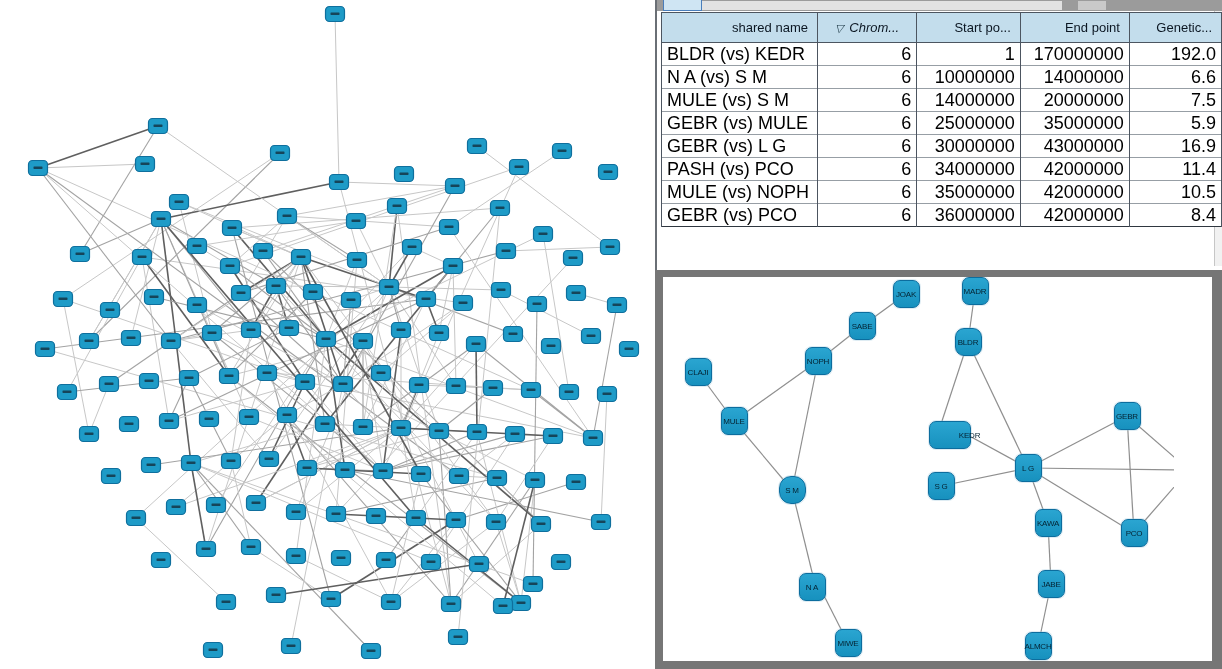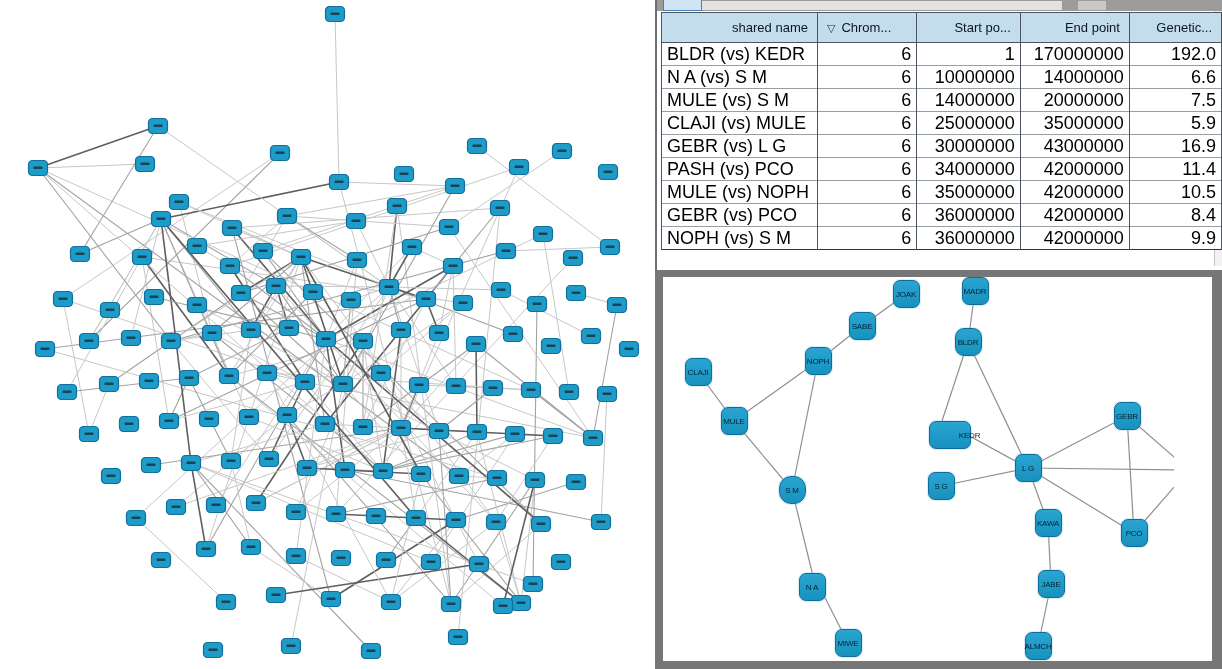--- a/index.html
+++ b/index.html
@@ -26,21 +26,21 @@
     background:#c3ddec;color:#0b1622;font-size:13px;font-weight:400;height:29px;
     border:1px solid #4c5560;padding:0 9px;white-space:nowrap;overflow:hidden;
   }
   #grid td{
     color:#000;font-size:18px;height:22px;background:#fff;
     border-left:1px solid #4c5560;border-right:1px solid #4c5560;border-top:1px solid #979ea5;
     padding:0 5px;white-space:nowrap;overflow:hidden;
   }
   #grid .al{text-align:left;padding-left:5px;}
   #grid .ar{text-align:right;}
-  #grid .ac{text-align:left;}
+  #grid .ac{text-align:center;font-style:italic;}
   .sort-glyph{font-size:11px;margin-right:6px;color:#15303d;}
   
   #net-panel{position:absolute;left:655px;top:270px;width:567px;height:399px;box-sizing:border-box;
     border-style:solid;border-color:#767676;border-width:7px 10px 8px 8px;background:#fff;}
   #net-canvas{position:relative;width:511px;height:384px;background:#fff;overflow:hidden;}
   #net-canvas svg{position:absolute;left:0;top:0;}
   .rnode{
     position:absolute;width:27px;height:28px;box-sizing:border-box;
     background:linear-gradient(#2aa5d1,#1791be);
     border:1.5px solid #0c6d9e;border-radius:7px;
@@ -875,21 +875,21 @@
           <td class="ar">6.6</td>
         </tr>
         <tr>
           <td class="al">MULE (vs) S M</td>
           <td class="ar">6</td>
           <td class="ar">14000000</td>
           <td class="ar">20000000</td>
           <td class="ar">7.5</td>
         </tr>
         <tr>
-          <td class="al">CLAJI (vs) MULE</td>
+          <td class="al">GEBR (vs) MULE</td>
           <td class="ar">6</td>
           <td class="ar">25000000</td>
           <td class="ar">35000000</td>
           <td class="ar">5.9</td>
         </tr>
         <tr>
           <td class="al">GEBR (vs) L G</td>
           <td class="ar">6</td>
           <td class="ar">30000000</td>
           <td class="ar">43000000</td>
@@ -908,27 +908,20 @@
           <td class="ar">35000000</td>
           <td class="ar">42000000</td>
           <td class="ar">10.5</td>
         </tr>
         <tr>
           <td class="al">GEBR (vs) PCO</td>
           <td class="ar">6</td>
           <td class="ar">36000000</td>
           <td class="ar">42000000</td>
           <td class="ar">8.4</td>
-        </tr>
-        <tr>
-          <td class="al">NOPH (vs) S M</td>
-          <td class="ar">6</td>
-          <td class="ar">36000000</td>
-          <td class="ar">42000000</td>
-          <td class="ar">9.9</td>
         </tr>
       </tbody>
   </table>
 </div>
 
 <div id="net-panel">
   <div id="net-canvas">
     <svg id="right-svg" width="549" height="384" viewBox="0 0 549 384">
         <line x1="243" y1="17" x2="199" y2="49" stroke="#8f8f8f" stroke-width="1.2"></line>
         <line x1="199" y1="49" x2="155" y2="84" stroke="#8f8f8f" stroke-width="1.2"></line>

